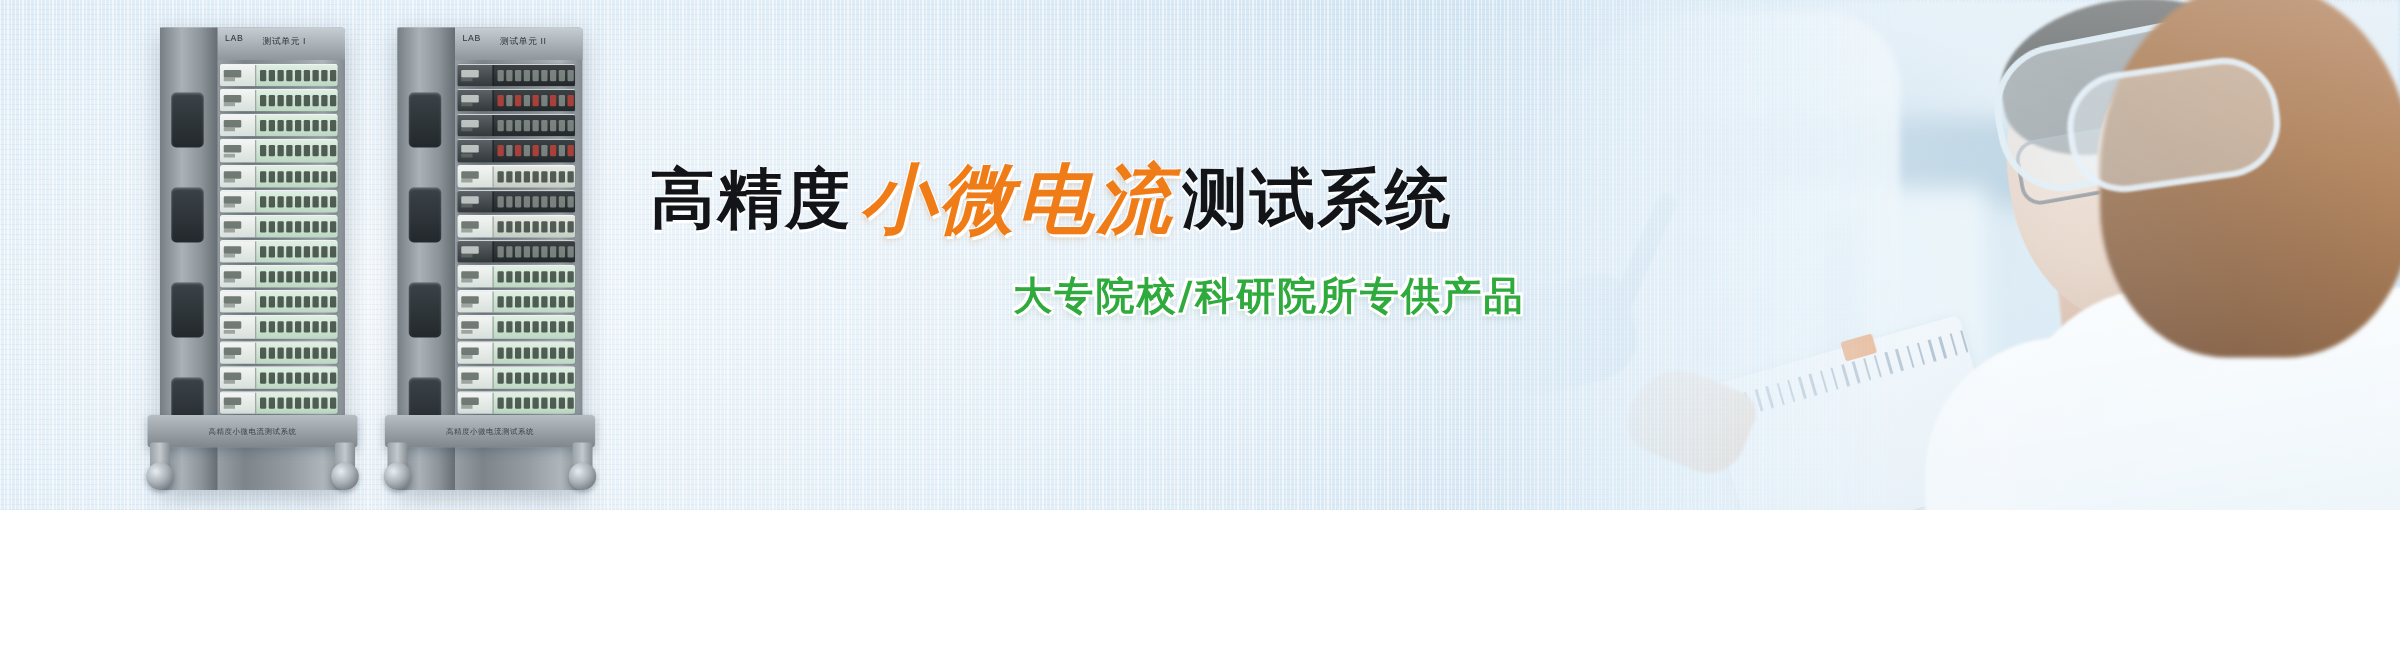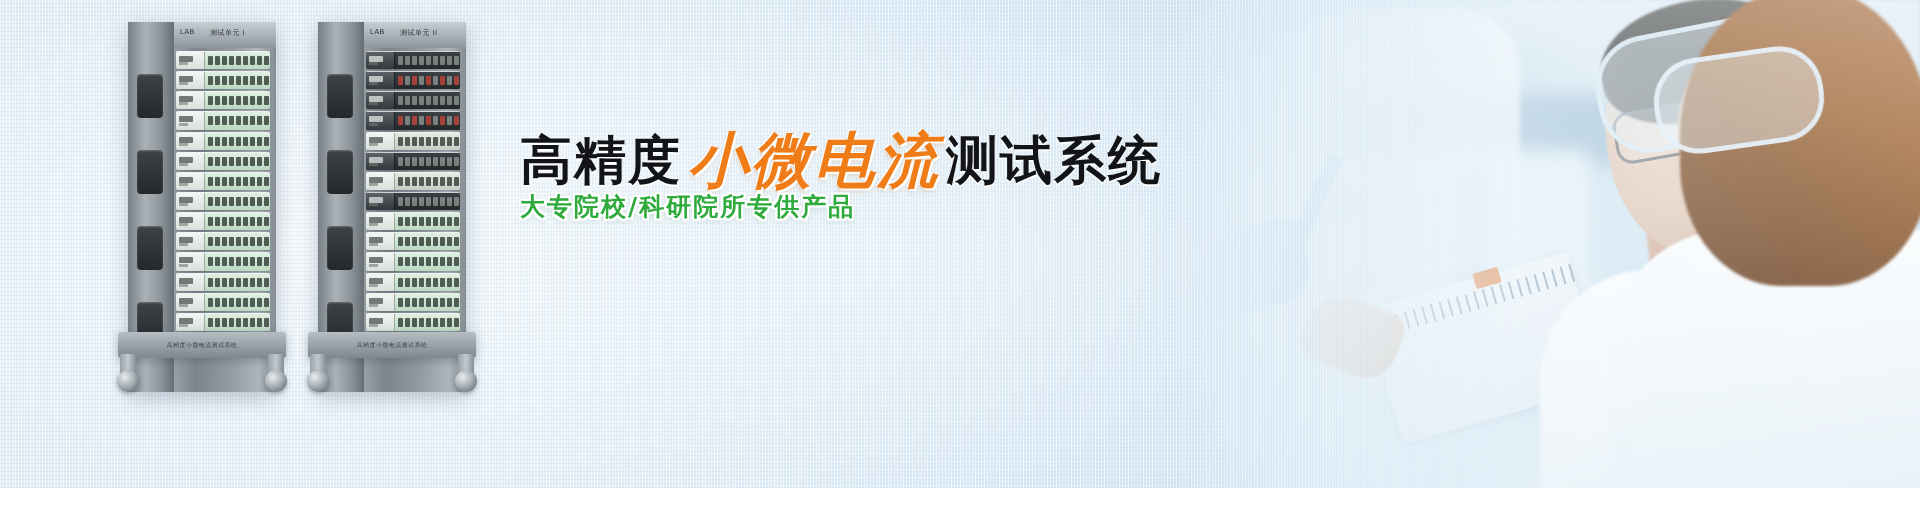--- a/index.html
+++ b/index.html
@@ -1,20 +1,20 @@
 <!DOCTYPE html>
 <html><head>
 <meta charset="utf-8">
 <style>
   html,body{margin:0;padding:0;background:#fff;}
   body{font-family:"Liberation Sans","DejaVu Sans",sans-serif;}
 
   .banner{
     position:relative;
-    width:1920px;height:488px;
+    width:1920px;height:408px;
     overflow:hidden;
     background:
       radial-gradient(ellipse 900px 560px at 300px 240px, #f2f7fb 0%, #e2eef7 45%, #cfe3f2 100%),
       linear-gradient(105deg,#eef5fa 0%,#dfeefa 35%,#cde3f3 62%,#e8f2f9 88%,#f4f9fc 100%);
   }
   
   .tex-v{position:absolute;inset:0;
     background-image:repeating-linear-gradient(90deg,rgba(255,255,255,.55) 0 1px,rgba(255,255,255,0) 1px 3px);
     pointer-events:none;}
   .tex-h{position:absolute;inset:0;
@@ -154,23 +154,23 @@
   .h-org{
     font-family:"DejaVu Serif","Liberation Serif",serif;
     font-weight:bold;font-style:italic;font-size:60px;color:#ef7c17;letter-spacing:3px;
     text-shadow:2px 2px 0 rgba(255,255,255,.95),-1px -1px 0 rgba(255,255,255,.8),0 3px 5px rgba(190,110,30,.25);
     vertical-align:middle;margin:0 6px;}
   .sub-en{
     margin-top:22px;font-size:18px;color:#6f7f8a;letter-spacing:3.2px;
     text-align:center;width:700px;
     text-shadow:0 1px 0 rgba(255,255,255,.95);}
   .tagline{
-    font-family:"DejaVu Sans","Liberation Sans",sans-serif;
-    font-weight:bold;font-size:25px;color:#2faa3c;letter-spacing:2px;
-    text-align:left;width:700px;
+    margin-top:26px;font-family:"DejaVu Sans","Liberation Sans",sans-serif;
+    font-weight:bold;font-size:31px;color:#2faa3c;letter-spacing:2px;
+    text-align:right;width:700px;
     text-shadow:
       -2px 0 0 #fff, 2px 0 0 #fff, 0 -2px 0 #fff, 0 2px 0 #fff,
       -2px -2px 0 #fff, 2px -2px 0 #fff, -2px 2px 0 #fff, 2px 2px 0 #fff,
       0 3px 6px rgba(40,120,60,.25);}
 </style>
 </head>
 <body>
 
 <div class="banner">
 

